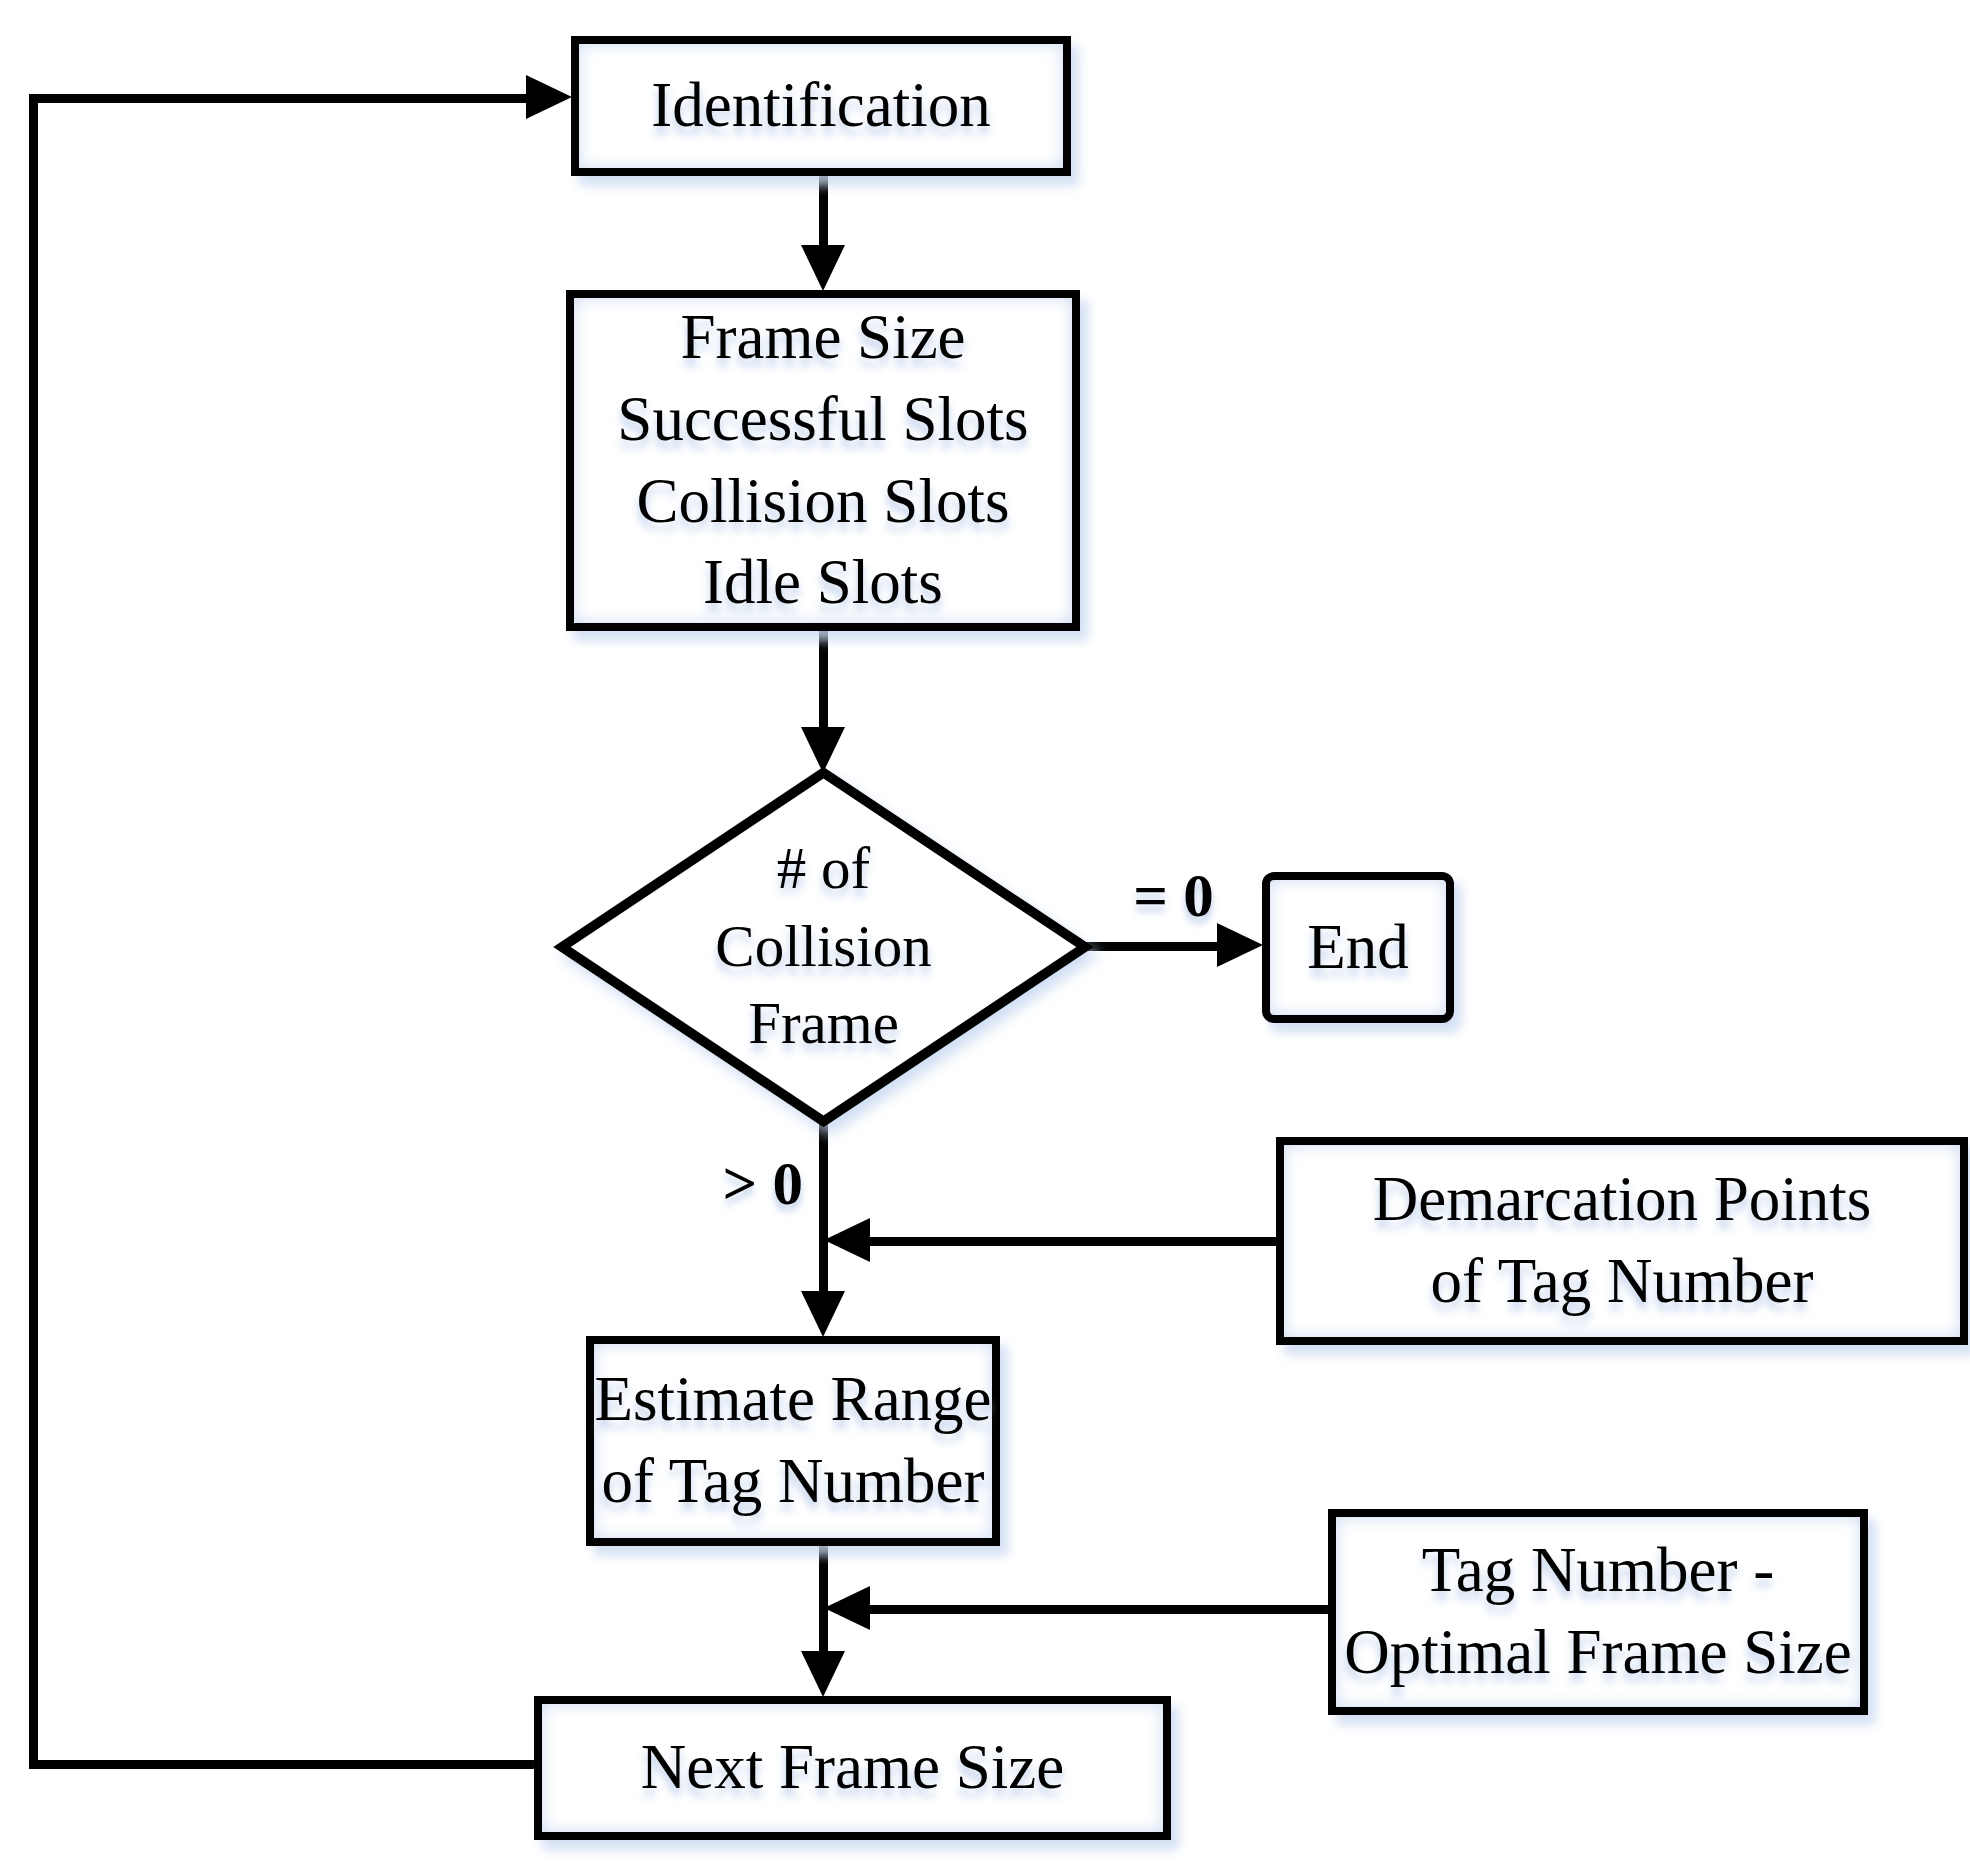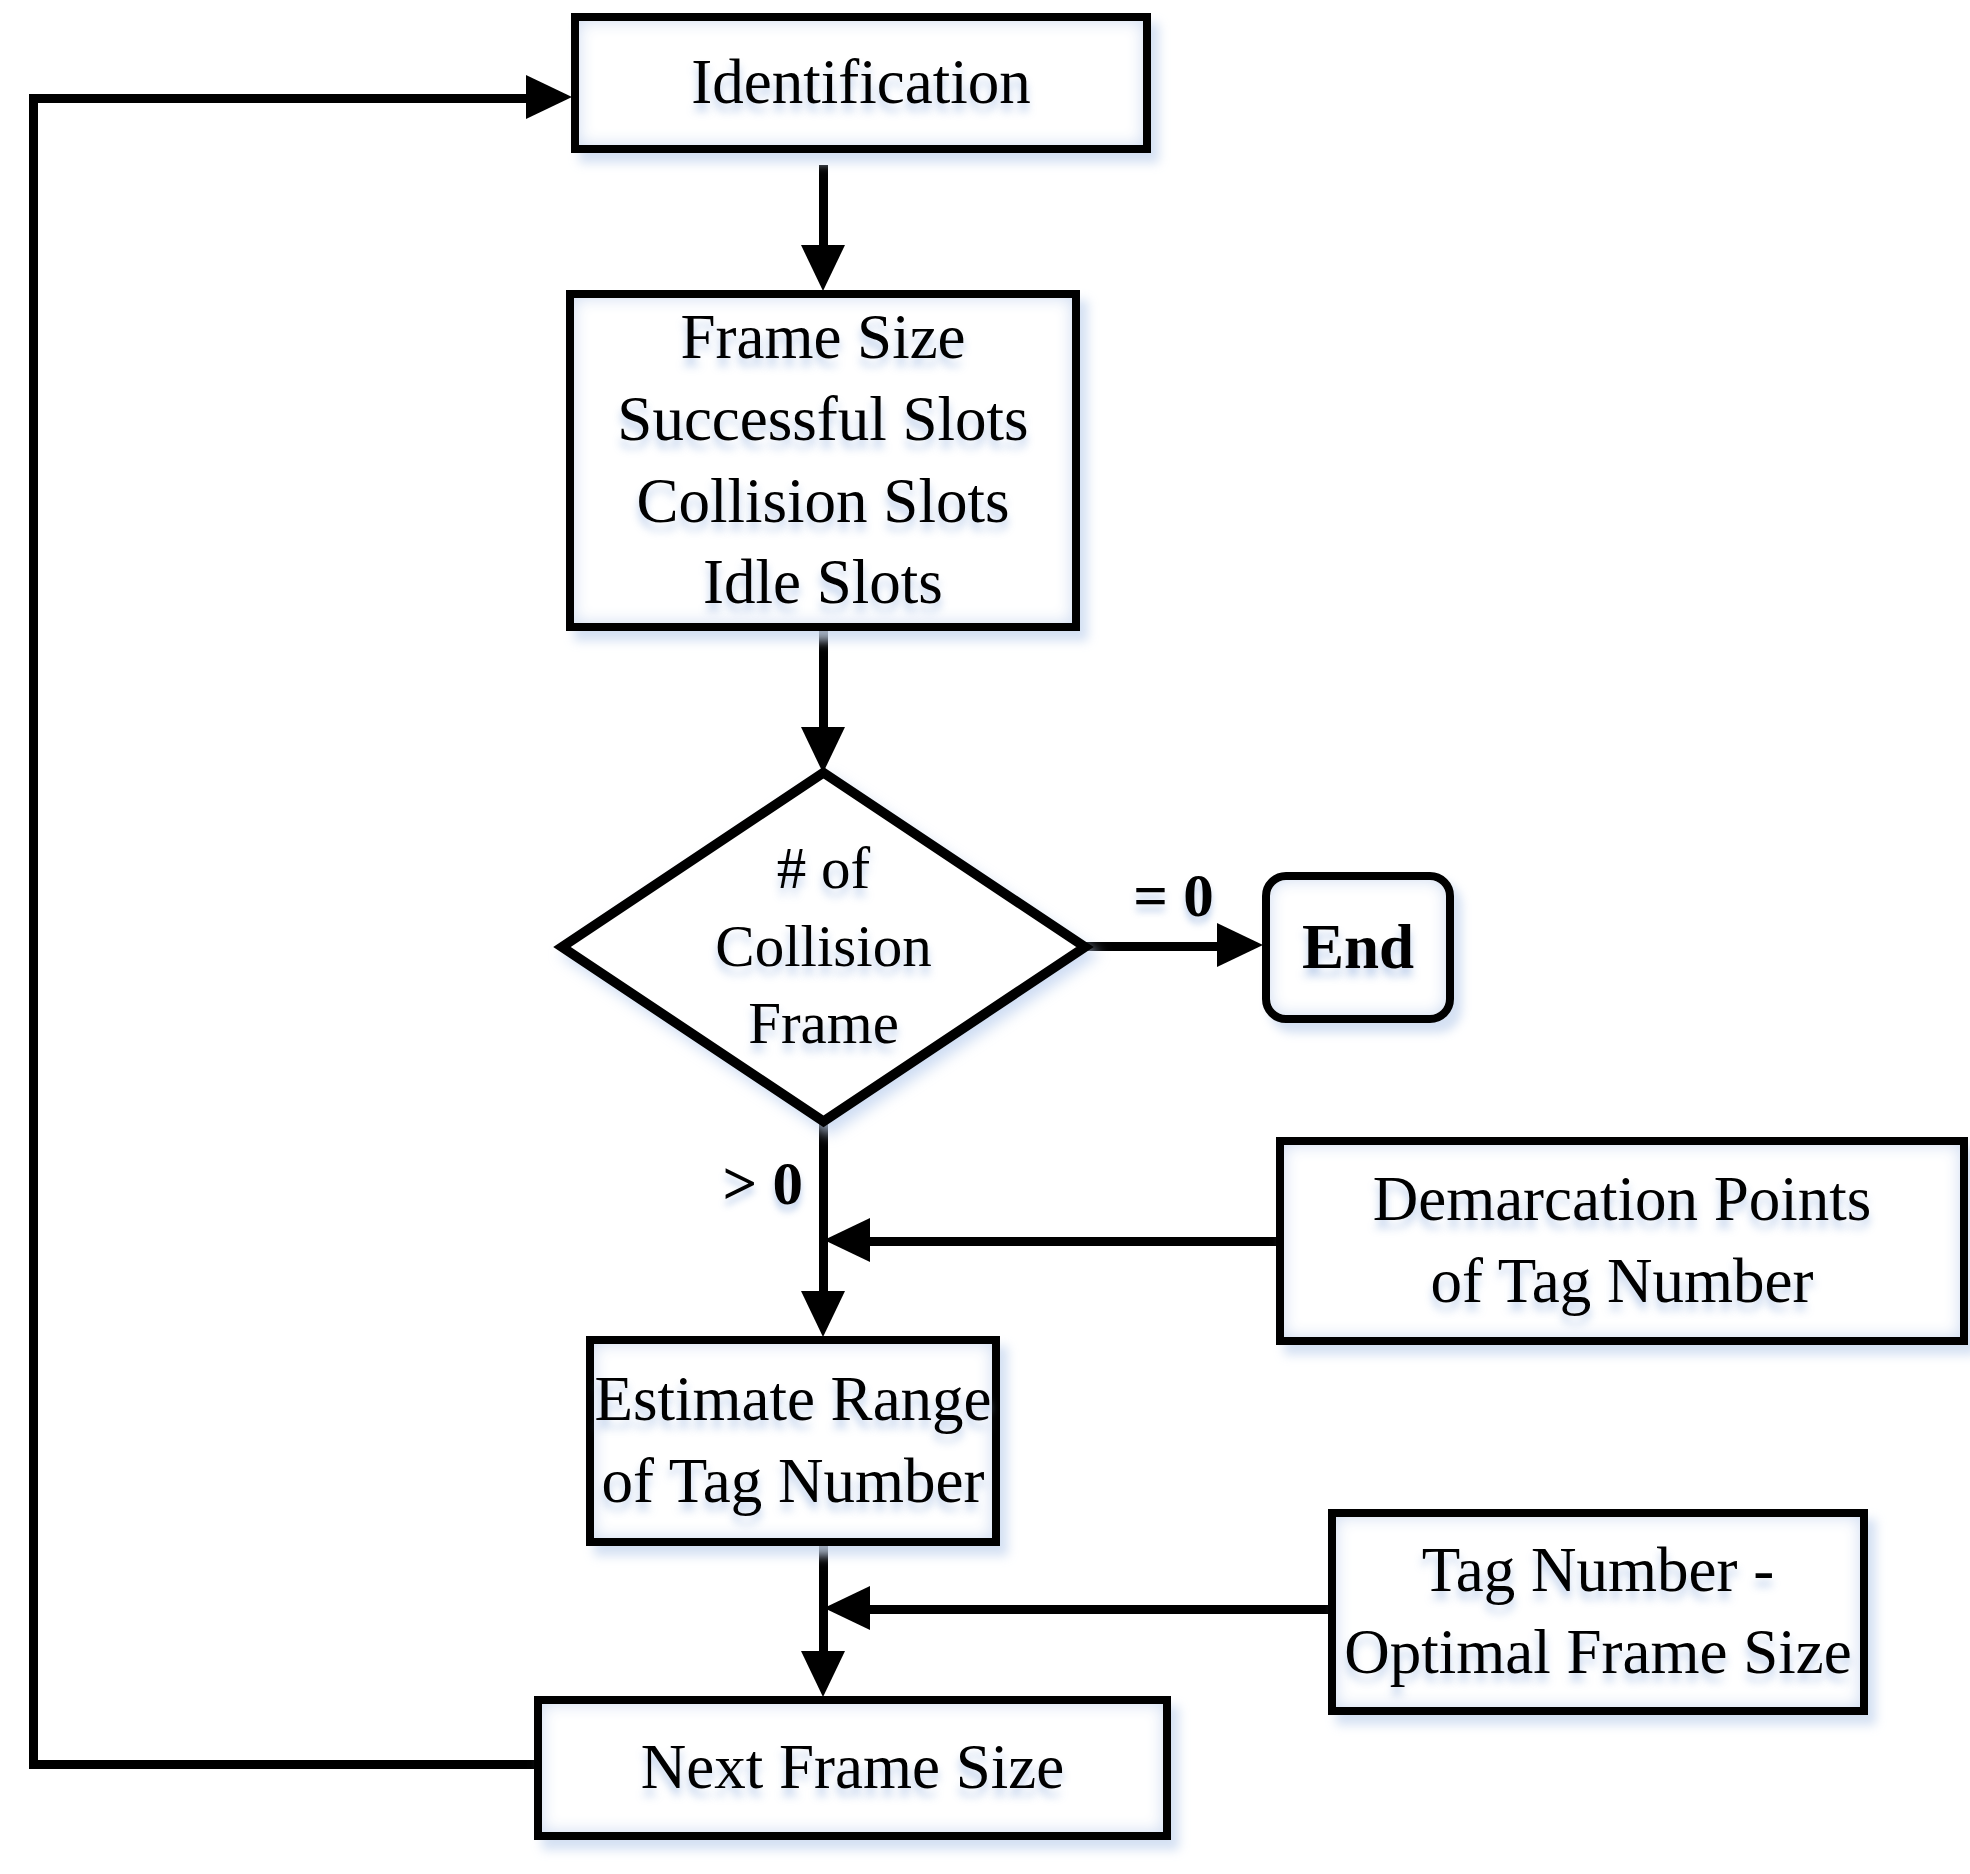--- a/index.html
+++ b/index.html
@@ -28,21 +28,21 @@
     align-items:center;
     justify-content:center;
     text-align:center;
     font-size:63px;
     line-height:1.3;
     white-space:pre-line;
     box-shadow:7.8px 9.8px 9.8px rgba(203,217,240,0.8), inset 0 0 15.7px rgba(203,217,240,0.95);
     text-shadow:0 7.8px 8.8px rgba(173,195,230,0.8);
     z-index:3;
   }
-  .rounded{border-radius:24px;font-weight:bold;}
+  .rounded{border-radius:12px;}
   .diamond-svg{position:absolute;z-index:2;filter:drop-shadow(6.9px 8.8px 6.9px rgba(195,212,240,0.8));}
   .diamond-label{
     position:absolute;
     display:flex;align-items:center;justify-content:center;
     text-align:center;font-size:59px;line-height:1.32;white-space:pre-line;
     text-shadow:0 7.8px 8.8px rgba(173,195,230,0.8);
     z-index:4;
   }
   .edge-label{
     position:absolute;
@@ -80,21 +80,21 @@
 
   <div class="line z1" style="left:868px;top:1237px;width:452px;height:8.8px;"></div>
   <div class="ah ah-left z1" style="left:824px;top:1218px;"></div>
 
   <div class="line z1" style="left:819px;top:1546px;width:8.8px;height:108px;"></div>
   <div class="ah ah-down z1" style="left:801px;top:1651px;"></div>
 
   <div class="line z1" style="left:868px;top:1605px;width:462px;height:8.8px;"></div>
   <div class="ah ah-left z1" style="left:824px;top:1586px;"></div>
 
-  <div class="box" style="left:571px;top:13px;width:580px;height:140px;">
+  <div class="box" style="left:571px;top:36px;width:500px;height:140px;">
     <span>Identification</span>
   </div>
 
   <div class="box" style="left:566px;top:290px;width:514px;height:341px;">
     <span>Frame Size
 Successful Slots
 Collision Slots
 Idle Slots</span>
   </div>
 

